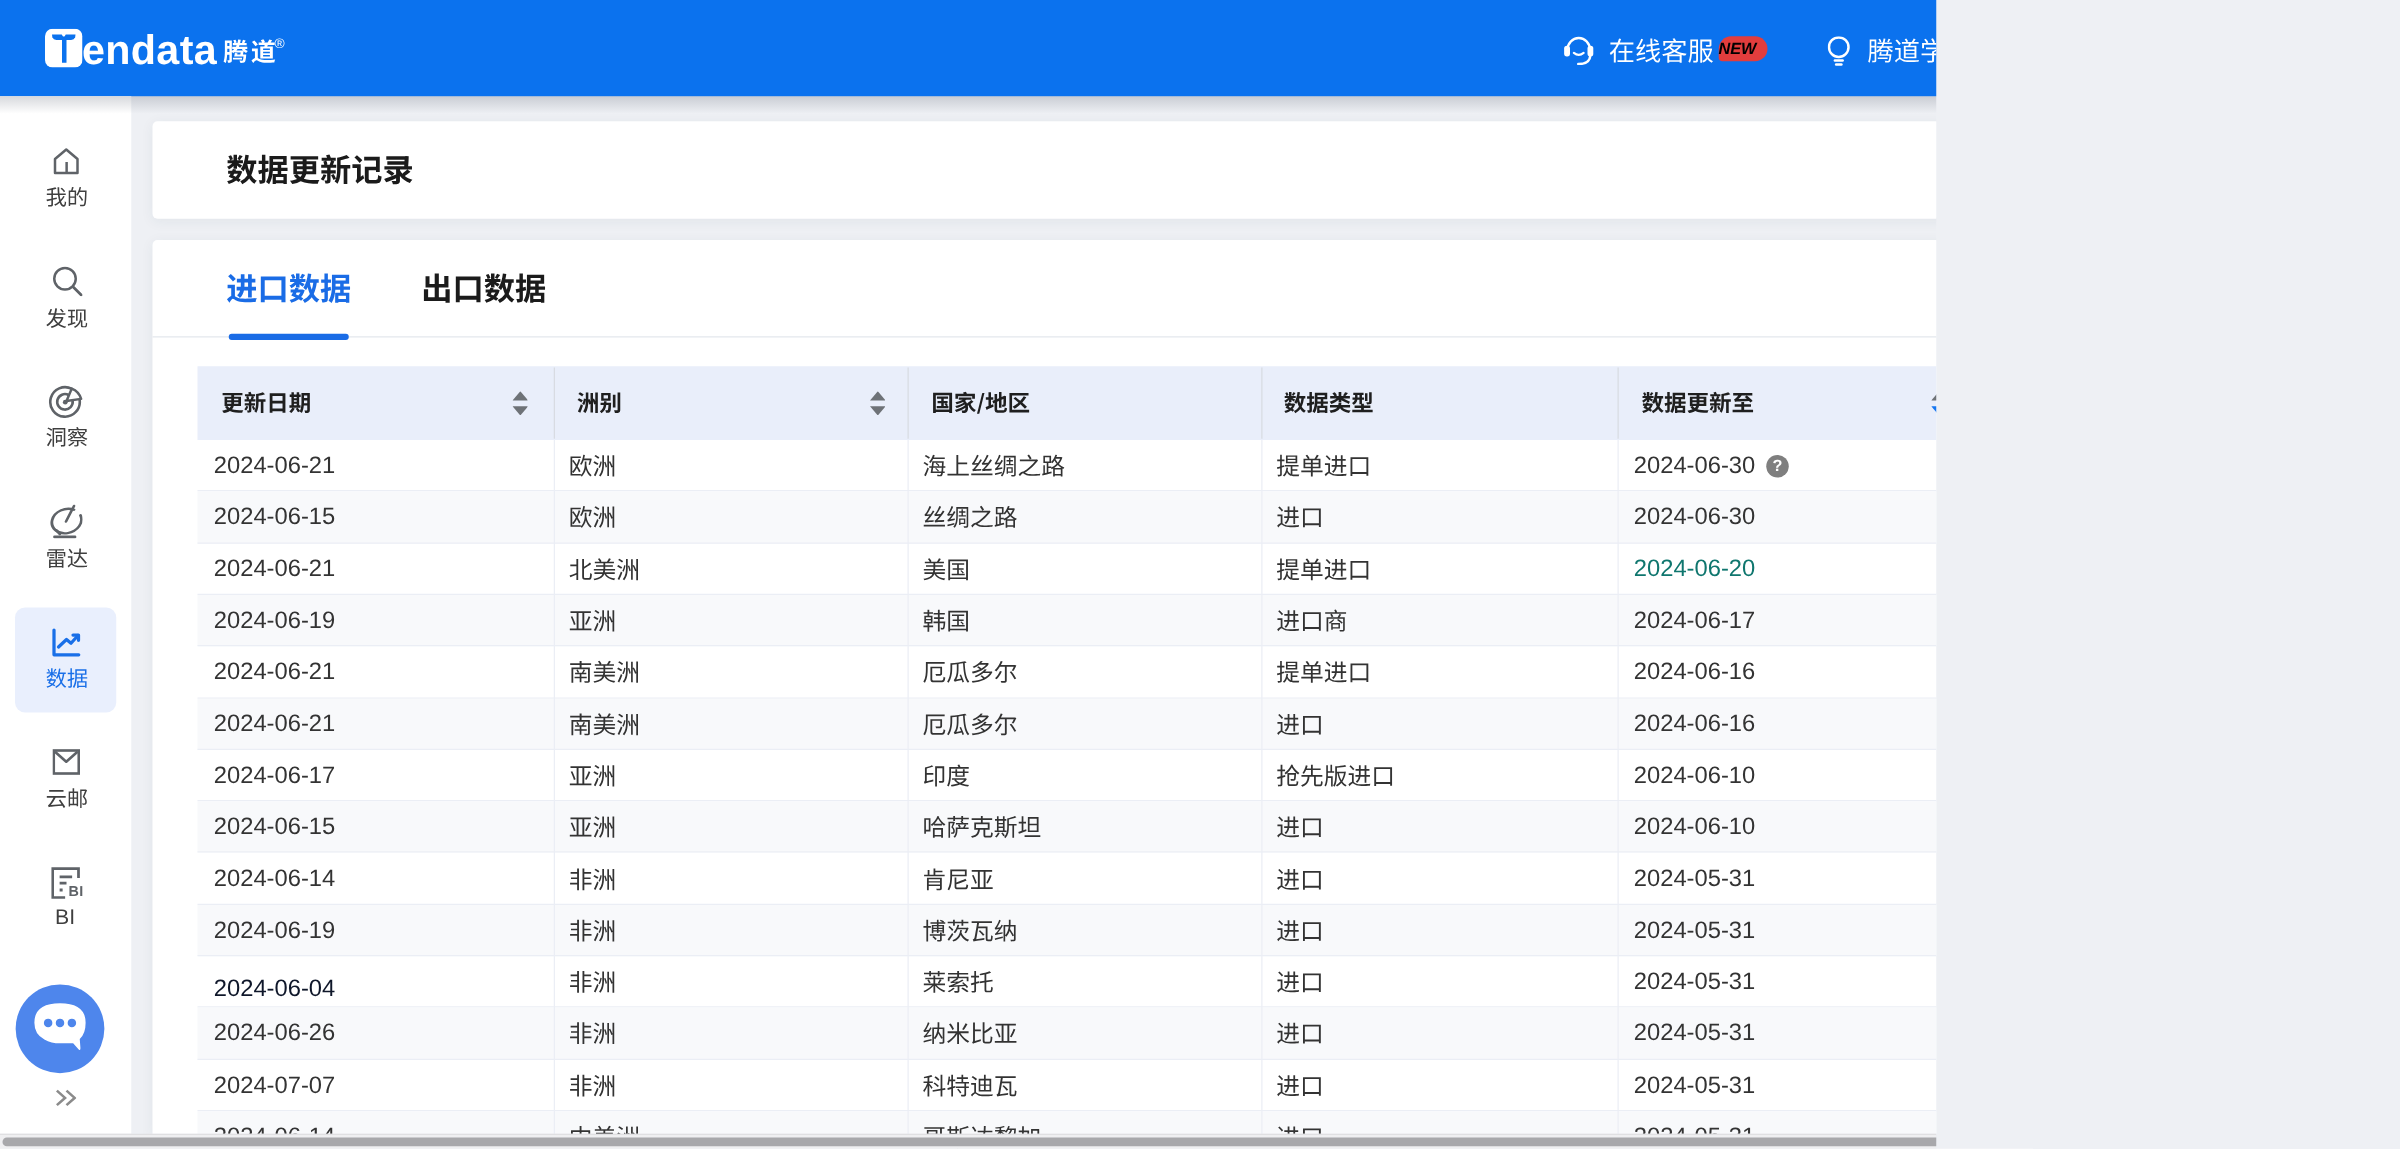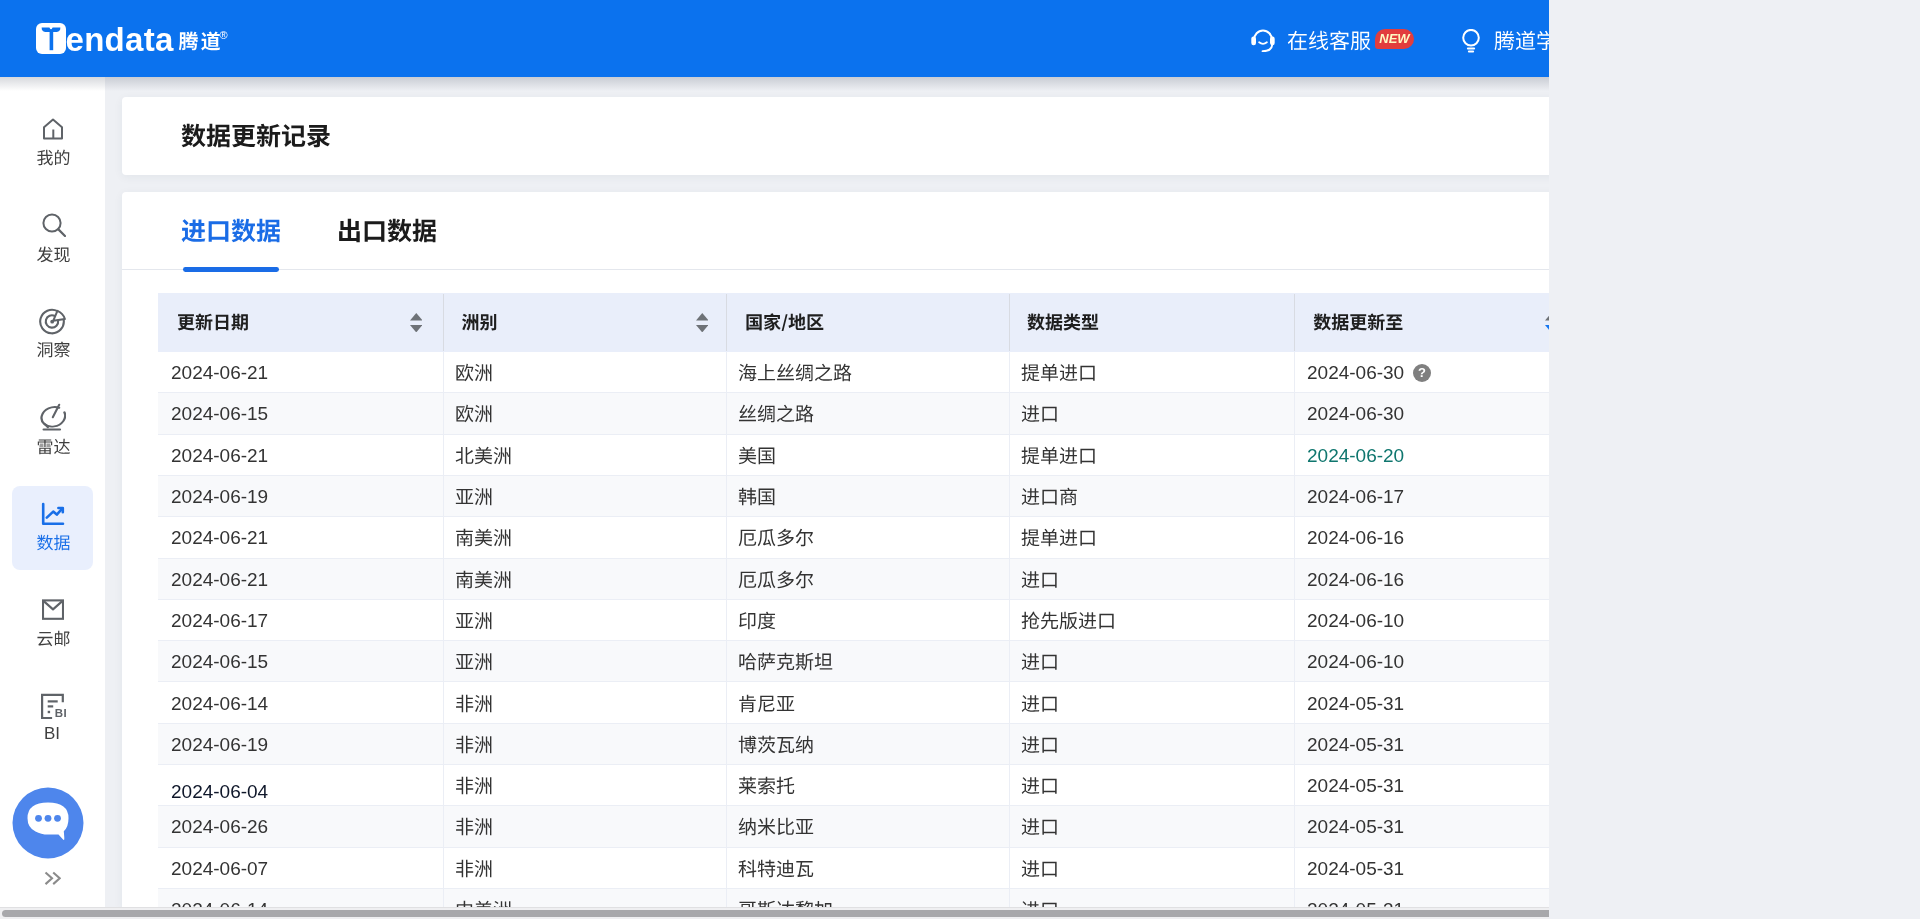--- a/index.html
+++ b/index.html
@@ -135,21 +135,21 @@
     </svg>
     <svg class="" style="position:absolute;left:1286.5px;top:29.50px" width="84.00" height="21" viewBox="0 -880 4000 1000" fill="#ffffff">
       <g transform="scale(1,-1)">
         <use href="#r5728" x="0"></use>
         <use href="#r7ebf" x="1000"></use>
         <use href="#r5ba2" x="2000"></use>
         <use href="#r670d" x="3000"></use>
       </g>
     </svg>
     <div style="position:absolute;left:1374.8px;top:28.6px;width:39.4px;height:20.6px;background:#e23d3d;border-radius:10px 10px 10px 3px">
-      <div style="font:italic 700 13px/20.6px 'Liberation Sans';color:#fef9c3;text-align:center">NEW</div>
+      <div style="font:italic 700 13px/20.6px 'Liberation Sans';color:#000000;">NEW</div>
     </div>
     <svg style="position:absolute;left:1461.5px;top:28.5px" width="18.0" height="24.0" viewBox="0 0 18 24" fill="none">
       <circle cx="9" cy="8.7" r="7.8" stroke="#fff" stroke-width="2"></circle>
       <path d="M5.9 19.4 L12.1 19.4" stroke="#fff" stroke-width="2" stroke-linecap="round"></path>
       <path d="M6.9 22.5 L11.1 22.5" stroke="#fff" stroke-width="2" stroke-linecap="round"></path>
     </svg>
     <svg class="" style="position:absolute;left:1493.5px;top:29.50px" width="84.00" height="21" viewBox="0 -880 4000 1000" fill="#ffffff">
       <g transform="scale(1,-1)">
         <use href="#r817e" x="0"></use>
         <use href="#r9053" x="1000"></use>
@@ -757,21 +757,21 @@
     <div style="position:absolute;left:1307.0px;top:817.45px;font:400 19px/19px 'Liberation Sans',sans-serif;color:#333333;white-space:nowrap">2024-05-31</div>
     <svg class="" style="position:absolute;left:1588.2px;top:817.45px" width="76.00" height="19" viewBox="0 -880 4000 1000" fill="#1b6de0">
       <g transform="scale(1,-1)">
         <use href="#r67e5" x="0"></use>
         <use href="#r770b" x="1000"></use>
         <use href="#r5386" x="2000"></use>
         <use href="#r53f2" x="3000"></use>
       </g>
     </svg>
     <div style="position:absolute;left:158px;top:887.9px;width:1702px;height:1px;background:#ebeef5"></div>
-    <div style="position:absolute;left:171.0px;top:858.75px;font:400 19px/19px 'Liberation Sans',sans-serif;color:#333333;white-space:nowrap">2024-06-07</div>
+    <div style="position:absolute;left:171.0px;top:858.75px;font:400 19px/19px 'Liberation Sans',sans-serif;color:#333333;white-space:nowrap">2024-07-07</div>
     <svg class="" style="position:absolute;left:454.7px;top:858.75px" width="38.00" height="19" viewBox="0 -880 2000 1000" fill="#333333">
       <g transform="scale(1,-1)">
         <use href="#r975e" x="0"></use>
         <use href="#r6d32" x="1000"></use>
       </g>
     </svg>
     <svg class="" style="position:absolute;left:737.7px;top:858.75px" width="76.00" height="19" viewBox="0 -880 4000 1000" fill="#333333">
       <g transform="scale(1,-1)">
         <use href="#r79d1" x="0"></use>
         <use href="#r7279" x="1000"></use>

